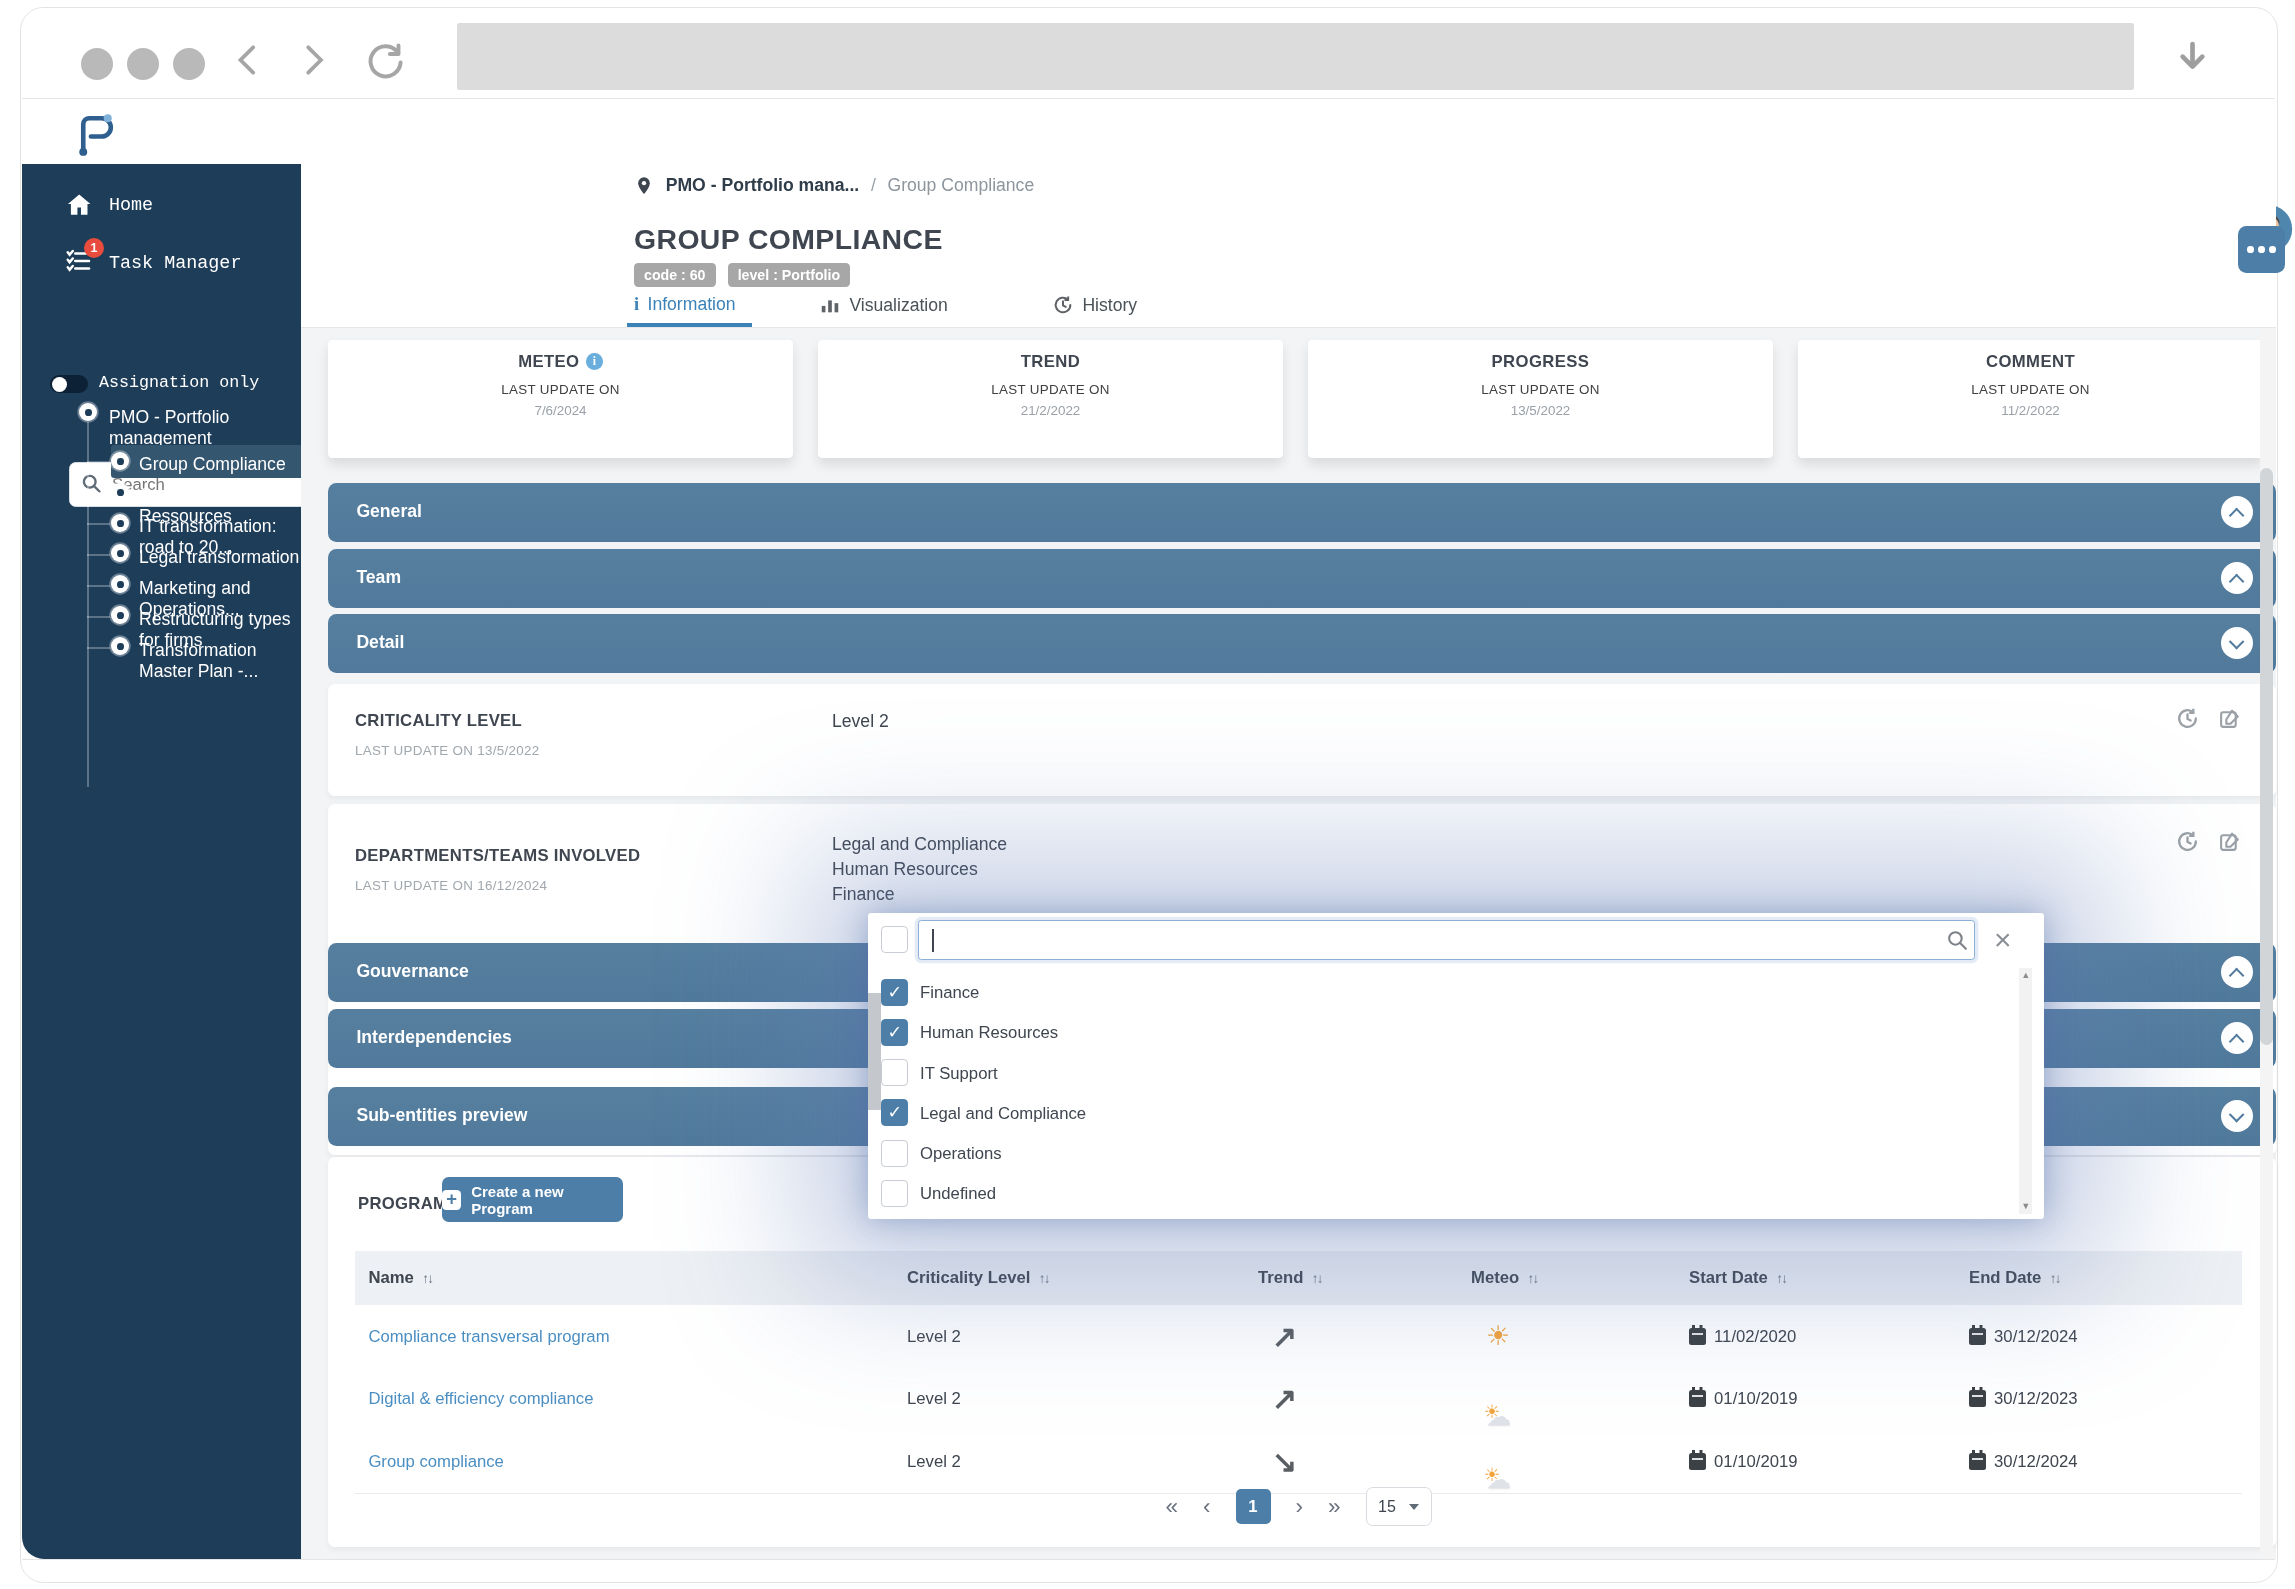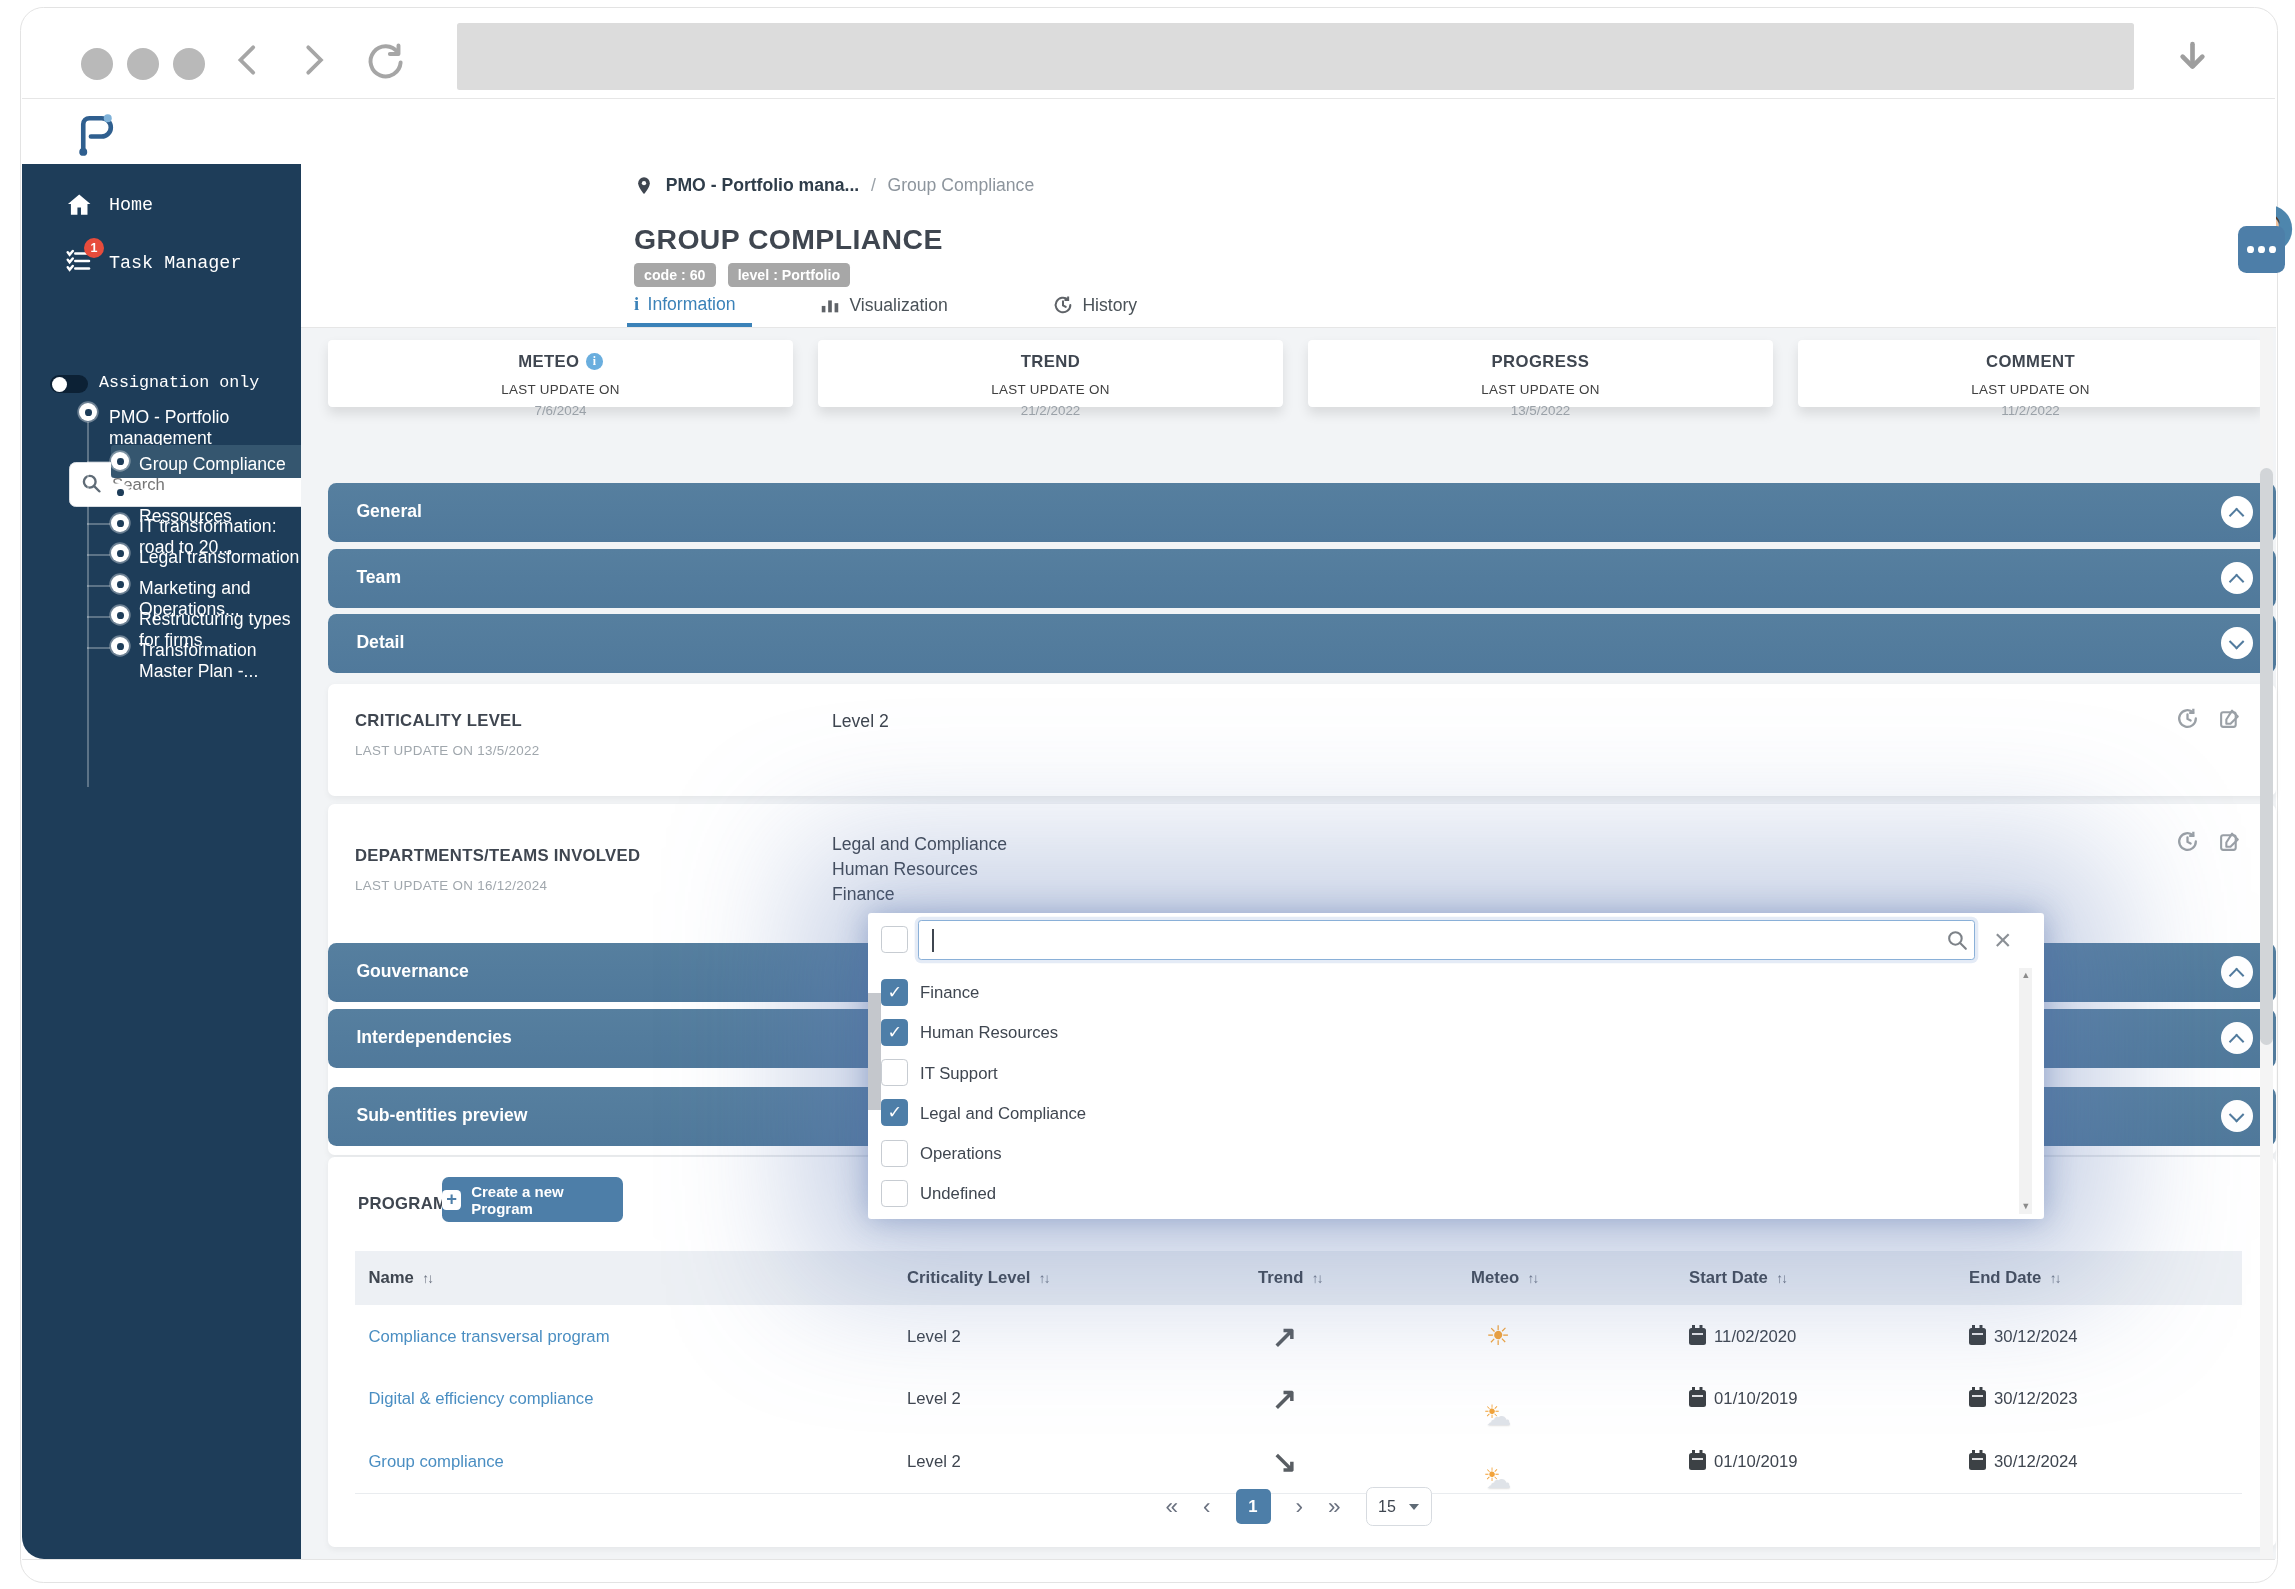--- a/index.html
+++ b/index.html
@@ -46,21 +46,21 @@
   .badge-gray{display:inline-block;background:#a7a7a7;color:#fff;font-size:14.2px;font-weight:bold;border-radius:4.2px;padding:4.2px 10px;margin-right:8.4px;}
   .more-btn{position:absolute;left:1937px;top:15px;width:47px;height:47px;background:#4d7ea8;border-radius:8.4px;display:flex;align-items:center;justify-content:center;gap:4.2px;}
   .more-btn i{width:6.7px;height:6.7px;border-radius:50%;background:#fff;}
   .tabs-bar{position:absolute;left:301px;top:289px;width:1975px;height:38px;background:#fff;border-bottom:0.8px solid #e6e6e6;}
   .tab{position:absolute;top:5px;font-size:17.6px;display:flex;gap:8.4px;align-items:center;}
   .tab.active{color:#3b82b8;}
   .tab.idle{color:#4a5258;}
   .tab-underline{position:absolute;left:27px;top:34px;width:125px;height:4.2px;background:#3b82b8;}
   .icon-i{font-weight:bold;font-size:18.4px;font-family:"Liberation Serif",serif;}
   
-  .card{position:absolute;top:340px;width:465px;height:67px;background:#fff;border-radius:4.2px;box-shadow:0 6.7px 11.7px rgba(0,0,0,0.10);text-align:center;}
+  .card{position:absolute;top:340px;width:465px;height:118px;background:#fff;border-radius:4.2px;box-shadow:0 6.7px 11.7px rgba(0,0,0,0.10);text-align:center;}
   .card-title{margin-top:11.7px;font-size:16.7px;font-weight:bold;color:#3f4650;letter-spacing:0.4px;}
   .card-upd{margin-top:10px;font-size:13.4px;color:#404040;letter-spacing:0.3px;}
   .card-date{margin-top:6.7px;font-size:13.4px;color:#9aa1a8;}
   .info-dot{display:inline-flex;width:16.7px;height:16.7px;border-radius:50%;background:#6aaede;color:#fff;font-size:11.7px;align-items:center;justify-content:center;font-family:"Liberation Serif",serif;font-weight:bold;vertical-align:1.7px;margin-left:6.7px;}
   
   .acc{position:absolute;left:328px;width:1948px;height:59px;background:linear-gradient(180deg,#567f9f,#50799b);border-radius:8.4px;}
   .acc-label{position:absolute;left:28.4px;top:18.4px;color:#fff;font-size:17.6px;font-weight:600;}
   .chev{position:absolute;right:23.4px;top:13.4px;width:32px;height:32px;border-radius:50%;background:#fff;}
   .chev::after{content:"";position:absolute;width:9.2px;height:9.2px;border-left:2.5px solid #527b9e;border-top:2.5px solid #527b9e;}
   .chev.up::after{left:10px;top:13.4px;transform:rotate(45deg);}

